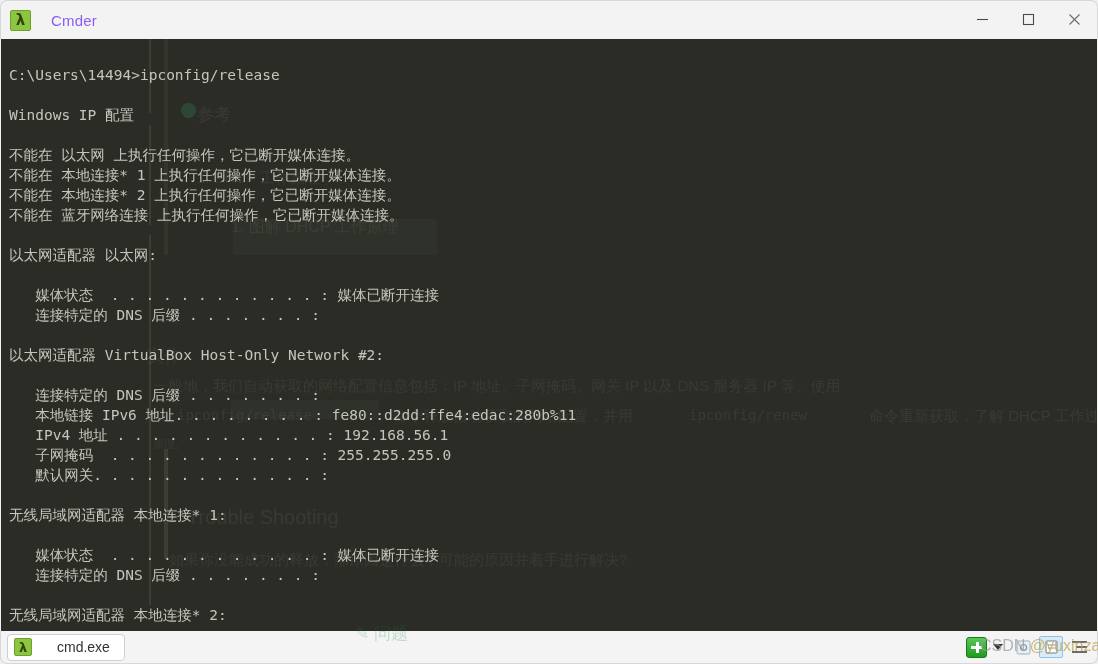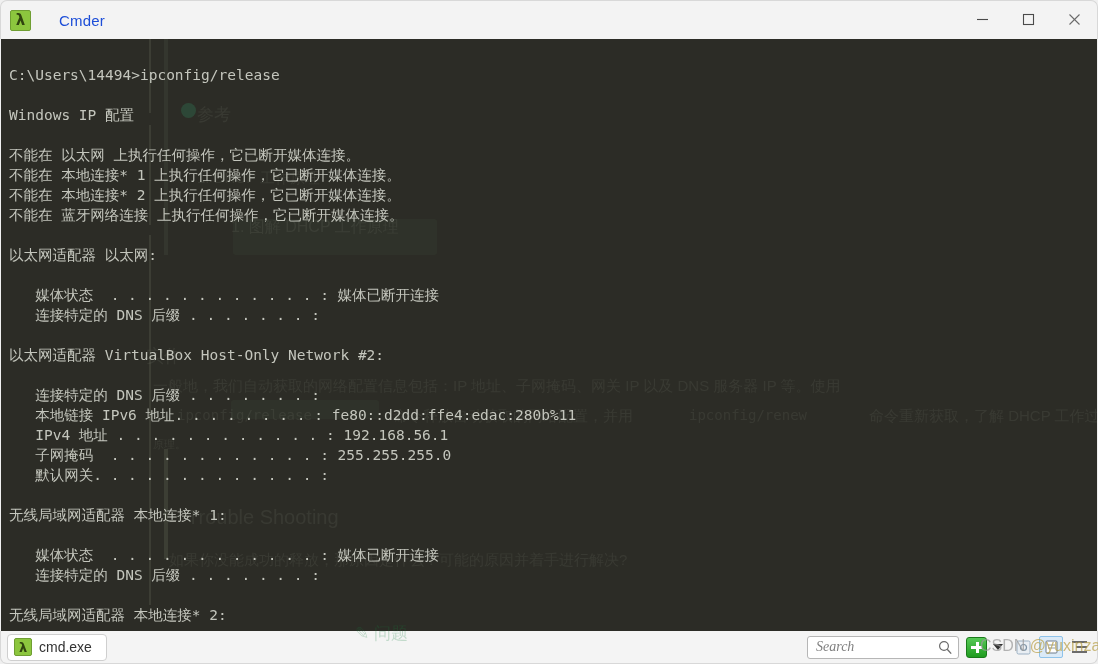--- a/index.html
+++ b/index.html
@@ -49,23 +49,23 @@
     align-items: center;
     justify-content: center;
     font-family: "DejaVu Sans", sans-serif;
     font-size: 15px;
     line-height: 1;
     color: #30440f;
     font-weight: 700;
     flex: 0 0 auto;
   }
   .window-title {
-    margin-left: 28px;
+    margin-left: 20px;
     font-size: 15px;
-    color: #1d4ed8;
+    color: #8b5cf6;
     letter-spacing: .2px;
     white-space: nowrap;
   }
   .win-controls {
     margin-left: auto;
     display: flex;
     height: 39px;
   }
   .win-btn {
     width: 46px;
@@ -158,21 +158,21 @@
     padding: 0 14px 0 6px;
     background: #ffffff;
     border: 1px solid #cfcfcf;
     border-radius: 4px;
     display: flex;
     align-items: center;
     box-sizing: border-box;
   }
   .tab .lambda-icon { margin-left: 0; width: 18px; height: 18px; font-size: 13px; }
   .tab-label {
-    margin-left: 7px;
+    margin-left: 25px;
     font-size: 14px;
     color: #333333;
     white-space: nowrap;
   }
   .status-right {
     margin-left: auto;
     display: flex;
     align-items: center;
     padding-right: 6px;
   }
@@ -320,27 +320,20 @@
 
   <div class="statusbar">
 
     <div class="tab">
       <div class="lambda-icon">λ</div>
       <div class="tab-label">cmd.exe</div>
     </div>
 
     <div class="status-right">
 
-      <div class="search-box">
-        <div class="search-placeholder">Search</div>
-        <svg class="magnifier" width="15" height="15" viewBox="0 0 15 15">
-          <circle cx="6" cy="6" r="4.4" fill="none" stroke="#6a6a6a" stroke-width="1.2"></circle>
-          <line x1="9.2" y1="9.2" x2="13.2" y2="13.6" stroke="#6a6a6a" stroke-width="1.3"></line>
-        </svg>
-      </div>
 
       <div class="plus-btn"></div>
 
       <div class="caret-btn">
         <div class="caret"></div>
       </div>
 
       <div class="icon-btn">
         <svg width="17" height="17" viewBox="0 0 17 17">
           <rect x="2" y="2" width="13" height="13" rx="1.5" fill="#e9eef3" stroke="#9bb0c3" stroke-width="1"></rect>

